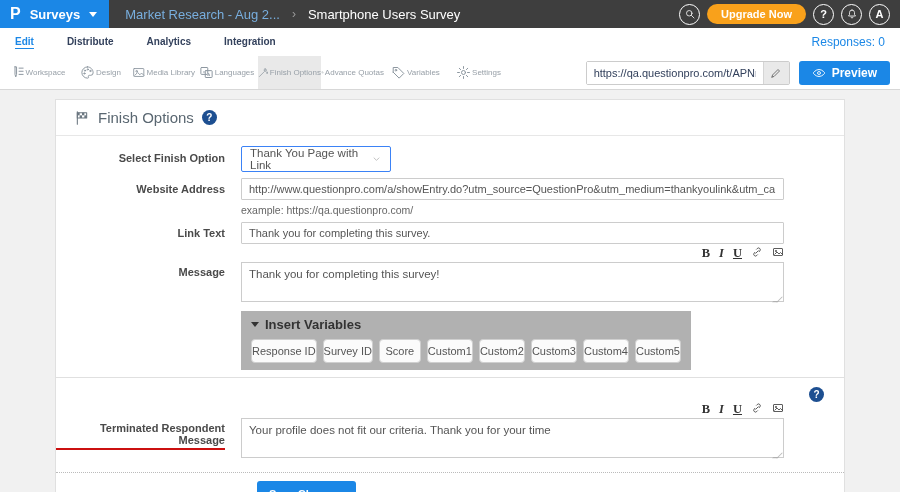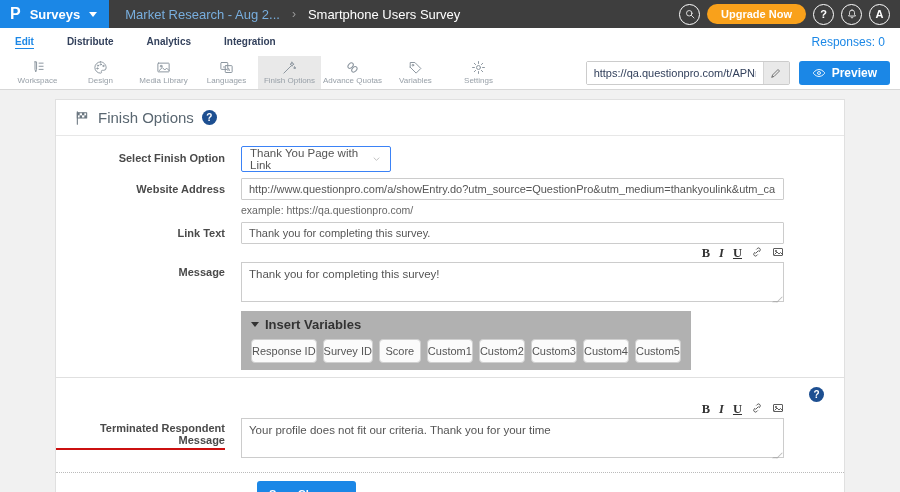--- a/index.html
+++ b/index.html
@@ -22,21 +22,21 @@
   .top-right { margin-left: auto; display: flex; align-items: center; gap: 7px; padding-right: 10px; }
   .circle-btn { width: 21px; height: 21px; border: 1.5px solid #fff; border-radius: 50%; display: flex; align-items: center; justify-content: center; color: #fff; font-size: 11px; font-weight: 700; cursor: pointer; background: transparent; }
   .upgrade { background: #f9a11b; color: #fff; font-size: 11px; font-weight: 700; border: none; border-radius: 11px; padding: 4px 14px; cursor: pointer; }
   
   .nav { height: 28px; background: #fff; display: flex; align-items: center; padding: 0 15px; }
   .nav-tab { font-size: 10px; font-weight: 600; color: #33415c; margin-right: 33px; cursor: pointer; padding-bottom: 1px; }
   .nav-tab.active { color: #1b87e6; border-bottom: 1px solid #1b87e6; }
   .responses { margin-left: auto; font-size: 12px; color: #1b87e6; }
   
   .toolbar { height: 34px; background: #fff; border-bottom: 1px solid #d7d7d7; display: flex; align-items: stretch; padding: 0 10px 0 6px; }
-  .tb-item { width: 63px; display: flex; flex-direction: column; align-items: center; justify-content: center; gap: 1px; cursor: pointer; }
+  .tb-item { width: 63px; display: flex; flex-direction: row; align-items: center; justify-content: center; gap: 1px; cursor: pointer; }
   .tb-item.active { background: #e9e9e9; }
   .tb-item svg { width: 15px; height: 15px; }
   .tb-label { font-size: 8px; color: #98a0a8; white-space: nowrap; }
   .icon { stroke: #8d97a0; fill: none; stroke-width: 1.6; stroke-linecap: round; stroke-linejoin: round; }
   .tb-right { margin-left: auto; display: flex; align-items: center; gap: 9px; }
   .url-box { display: flex; align-items: stretch; border: 1px solid #ccc; border-radius: 2px; height: 24px; background: #fff; }
   .url-input { border: none; outline: none; width: 176px; padding: 0 7px; font-size: 11px; color: #33415c; font-family: "Liberation Sans", sans-serif; }
   .url-edit { width: 26px; background: #e9e9e9; display: flex; align-items: center; justify-content: center; cursor: pointer; border-left: 1px solid #d5d5d5; }
   .url-edit svg { width: 12px; height: 12px; stroke: #555; }
   .preview-btn { background: #1b87e6; color: #fff; border: none; border-radius: 3px; font-size: 12px; font-weight: 600; padding: 5px 13px; display: flex; align-items: center; gap: 6px; cursor: pointer; }

